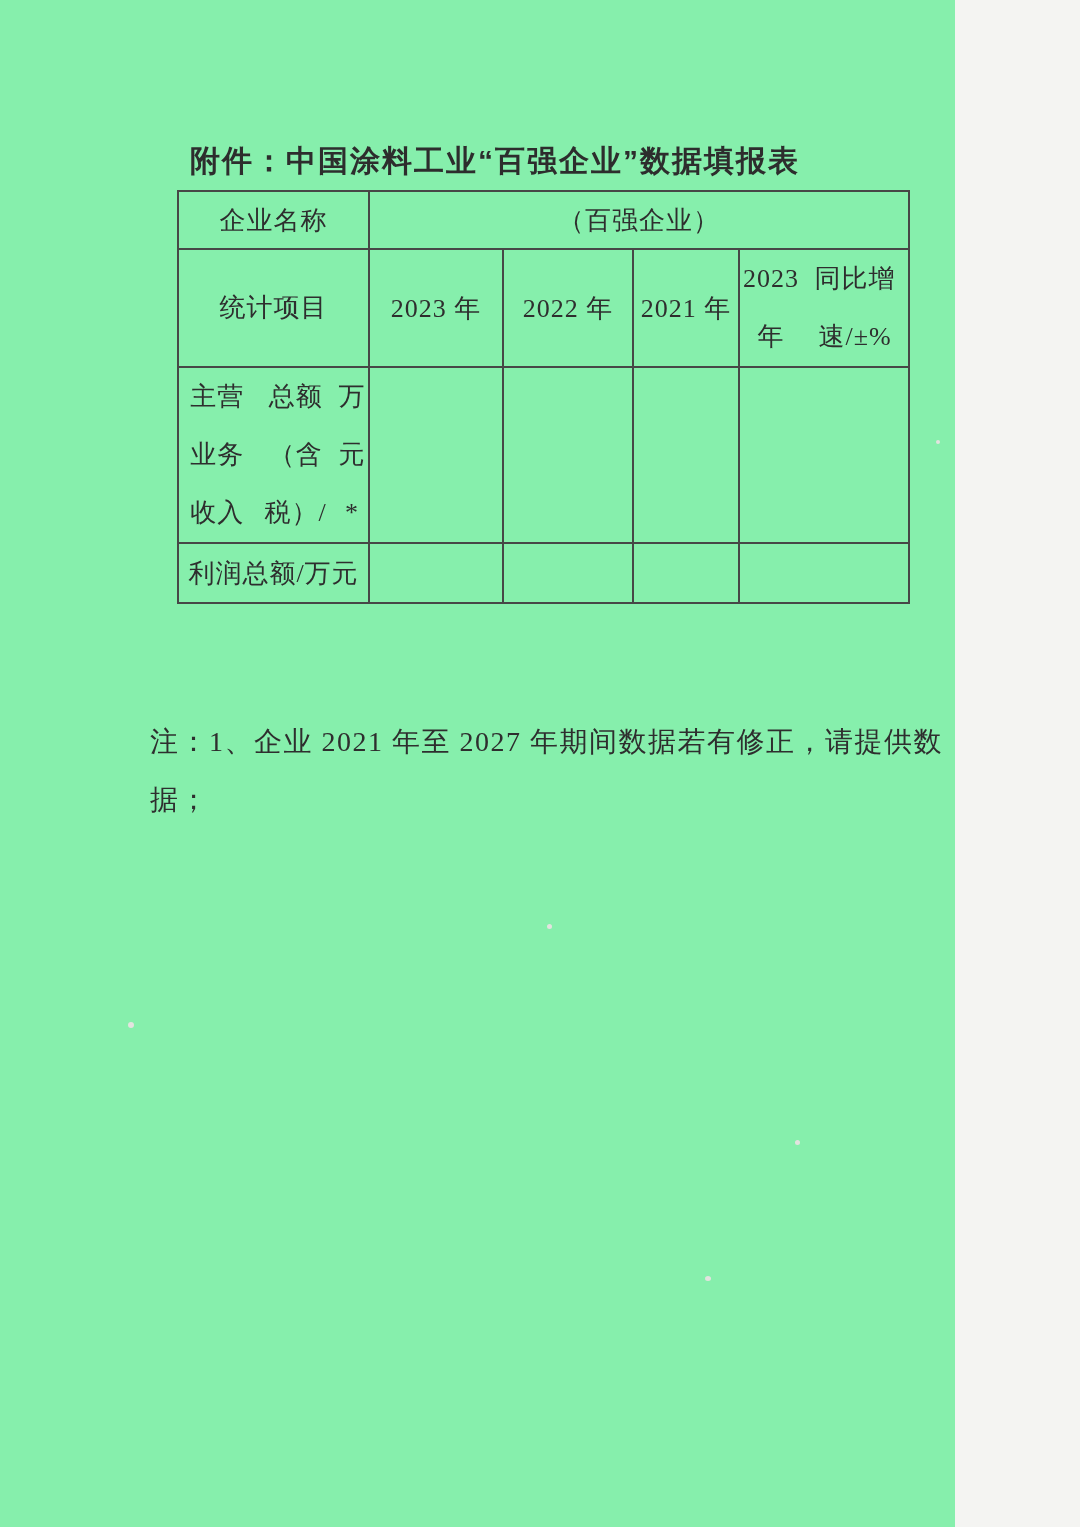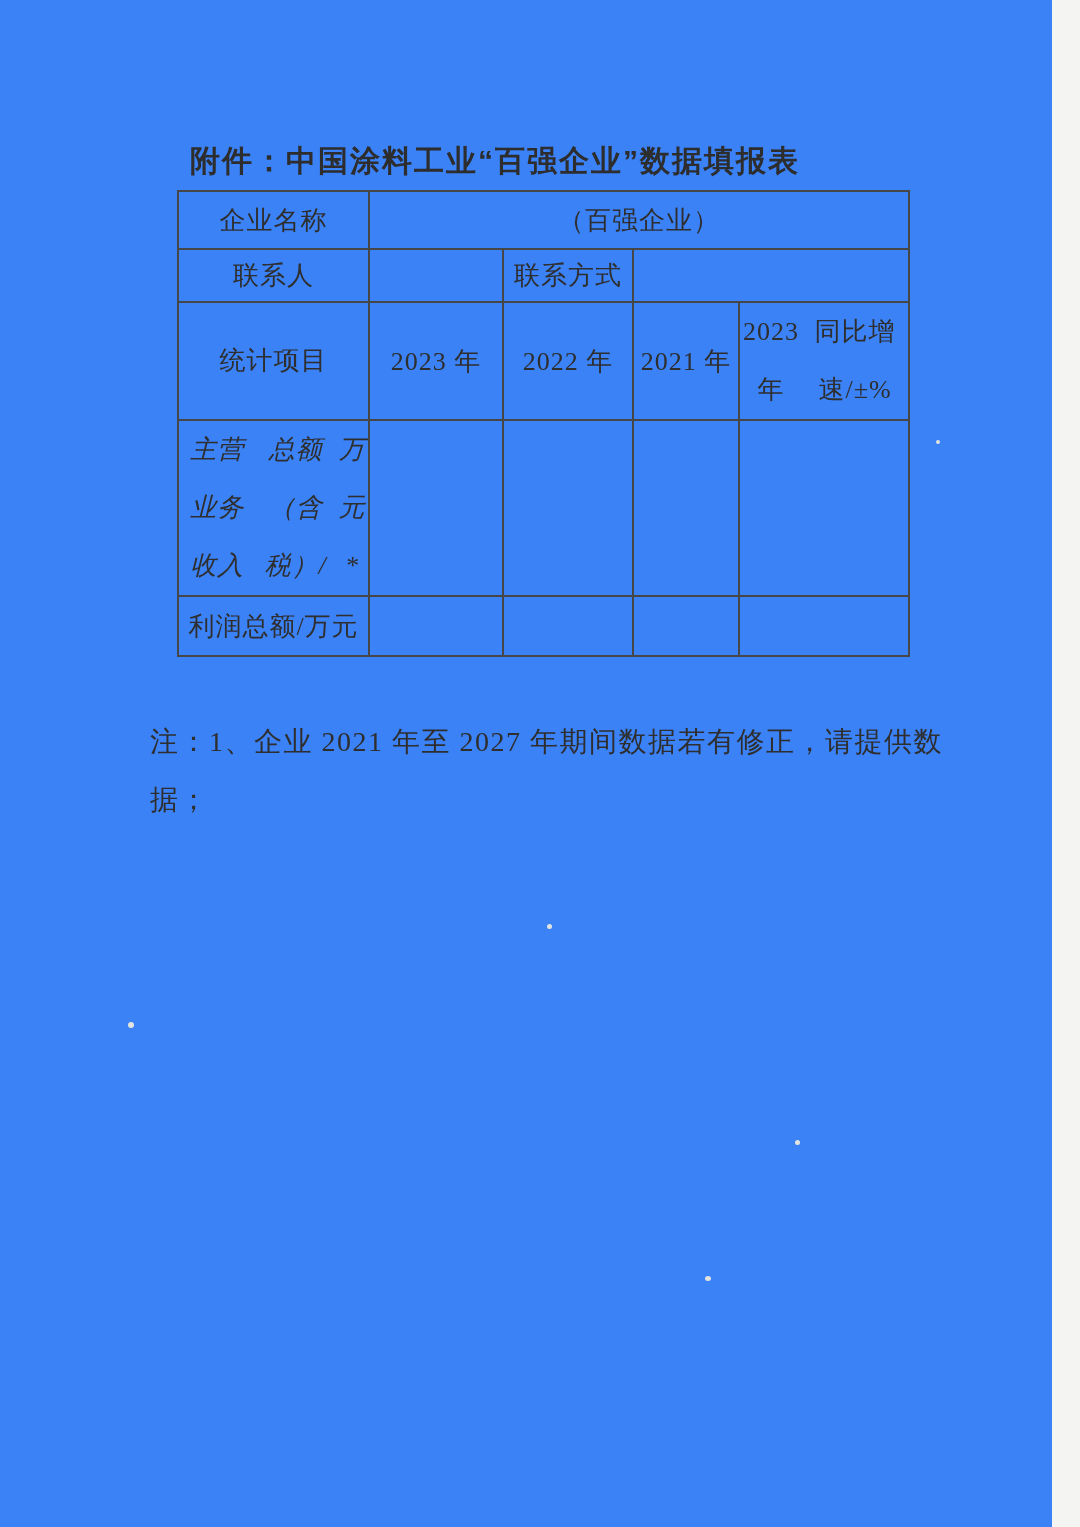--- a/index.html
+++ b/index.html
@@ -9,23 +9,23 @@
   body {
     width: 1080px;
     height: 1527px;
     background: #f4f4f2;
     font-family: "Liberation Serif", serif;
     position: relative;
   }
   .page {
     position: absolute;
     left: 0; top: 0;
-    width: 1052px;
+    width: 955px;
     height: 1527px;
-    background: #3b82f6;
+    background: #86efac;
     overflow: hidden;
   }
   .speck {
     position: absolute;
     border-radius: 50%;
     background: #e3e3df;
   }
   .doc-title {
     position: absolute;
     left: 190px;
@@ -65,21 +65,21 @@
     align-items: center;
     height: 100%;
   }
   .two-line div, .three-line div {
     line-height: 58px;
   }
   .r1 { height: 58px; }
   .r2 { height: 53px; }
   .r3 { height: 116px; }
   .r4 { height: 62px; }
-  .r5 { height: 168px; font-style: italic; }
+  .r5 { height: 168px; }
   .r6 { height: 60px; }
   .note-line {
     position: absolute;
     font-size: 28px;
     color: #2e2e2e;
     letter-spacing: 1.5px;
     white-space: nowrap;
     line-height: 40px;
   }
   .note-l1 { left: 150px; top: 722px; }
@@ -106,26 +106,20 @@
       <col style="width:130px">
       <col style="width:106px">
       <col style="width:170px">
     </colgroup>
     <tbody>
         <tr class="r1">
       <td>企业名称</td>
       <td colspan="4" class="seal-cell">
         <span>（百强企业）</span>
       </td>
-    </tr>
-    <tr class="r2">
-      <td>联系人</td>
-      <td></td>
-      <td>联系方式</td>
-      <td colspan="2"></td>
     </tr>
     <tr class="r3">
       <td>
         <div class="two-line">
           <div>统计</div>
           <div>项目</div>
         </div>
       </td>
       <td>2023 年</td>
       <td>2022 年</td>

